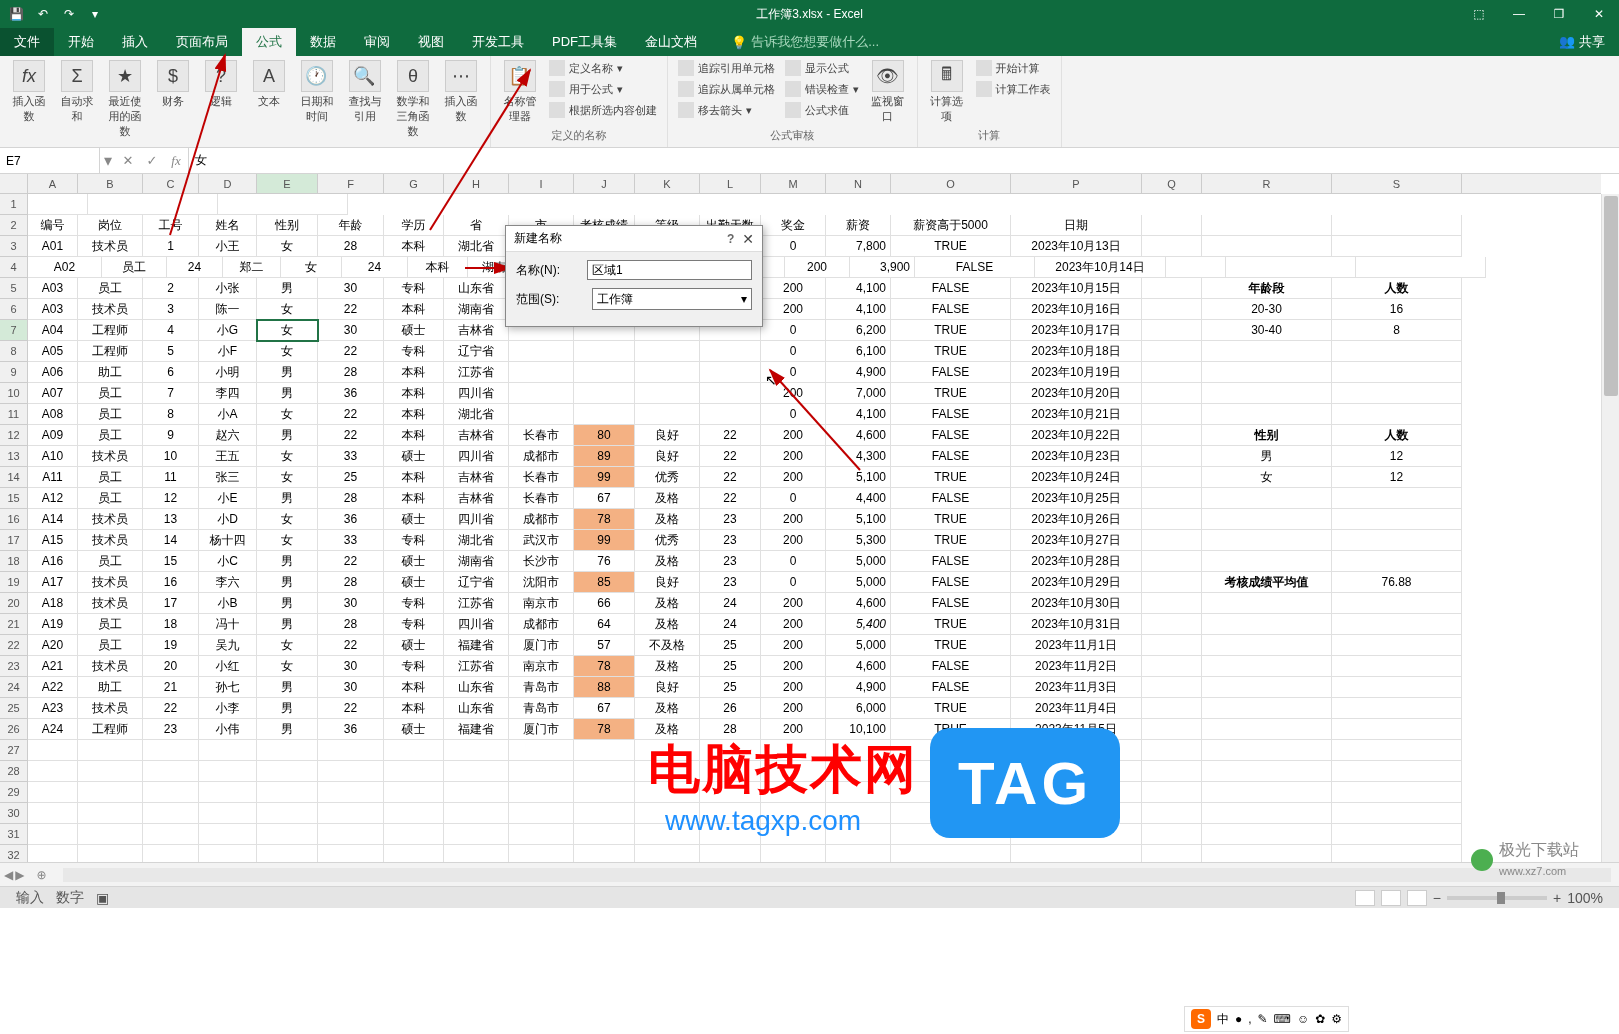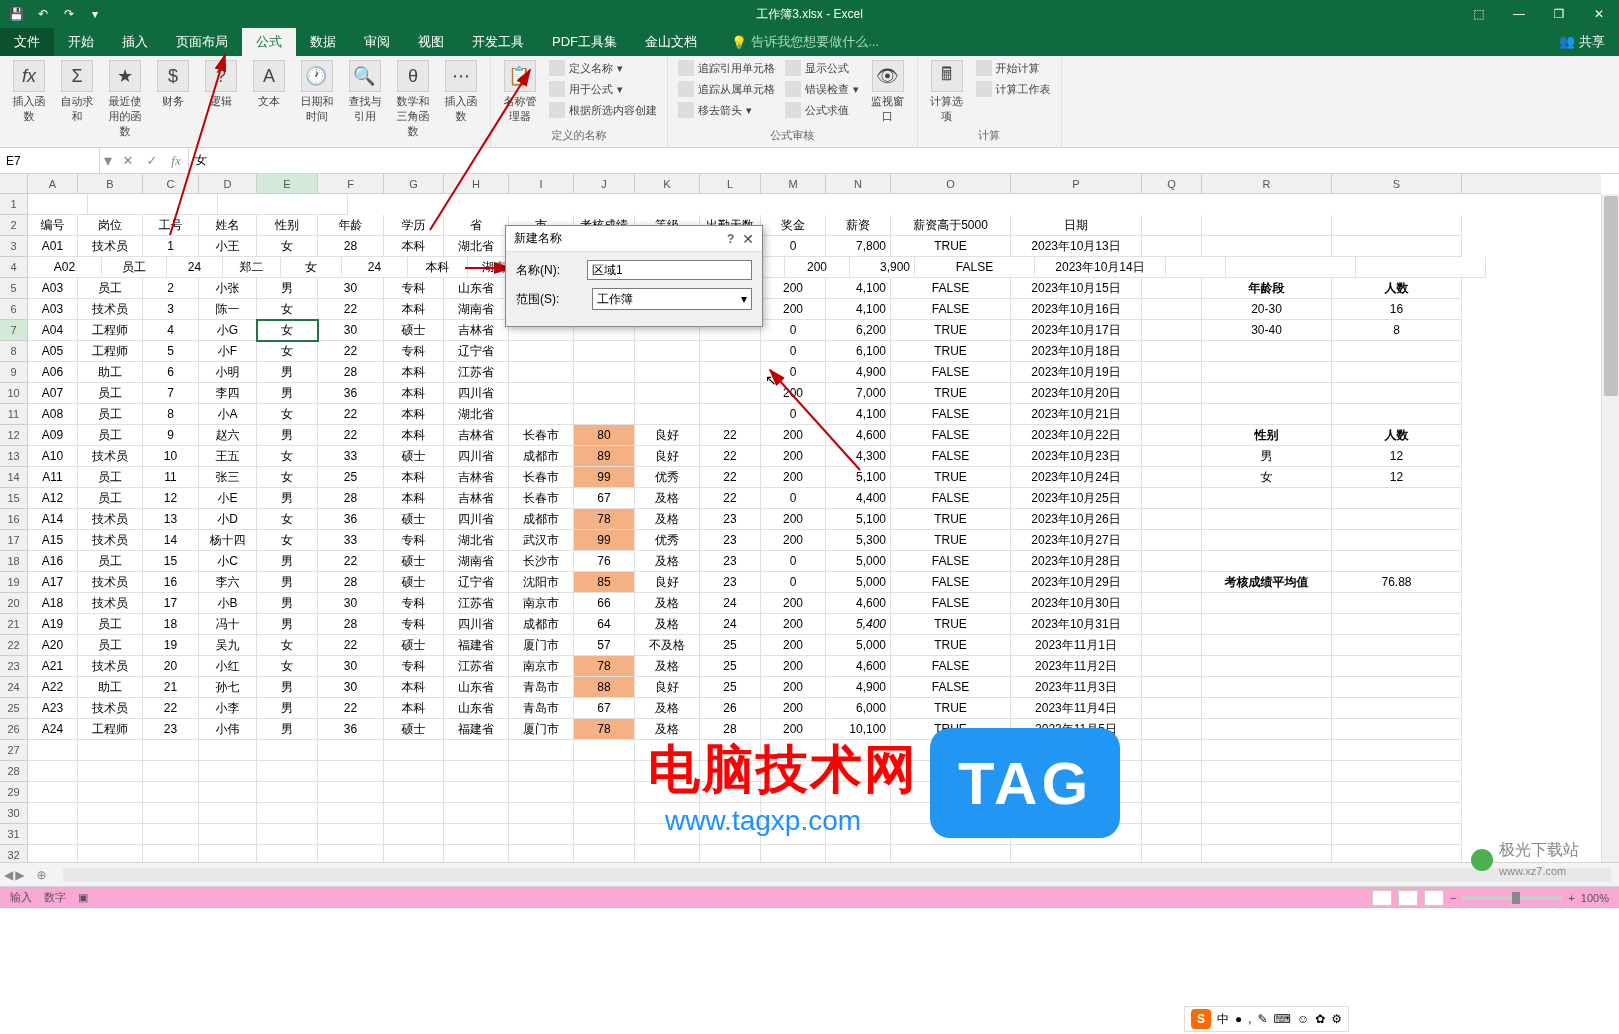--- a/index.html
+++ b/index.html
@@ -62,21 +62,21 @@
 .sheet-tabs-bar { height: 24px; background: #f3f3f3; border-top: 1px solid #d4d4d4; display: flex; align-items: center; font-size: 12px; }
 .tab-nav { display: flex; padding: 0 4px; gap: 2px; color: #888; }
 .sheet-tab { padding: 3px 10px; border: 1px solid #ccc; border-bottom: none; background: #e8e8e8; color: #444; }
 .sheet-tab.active { background: #fff; border-bottom: 1px solid #fff; }
 .sheet-tab.hl1 { background: #ffc000; }
 .sheet-tab.hl2 { background: #92d050; }
 .add-sheet { padding: 0 8px; color: #888; }
 .hscroll { flex: 1; margin: 0 8px; height: 14px; background: #e8e8e8; position: relative; }
 
 
-.status-bar { height: 22px; background: #f9a8d4; border-top: 1px solid #d4d4d4; display: flex; align-items: center; font-size: 11px; color: #555; padding: 0 10px; gap: 12px; }
+.status-bar { height: 22px; background: #e5e5e5; border-top: 1px solid #d4d4d4; display: flex; align-items: center; font-size: 14px; color: #555; padding: 0 16px; gap: 12px; }
 .status-right { margin-left: auto; display: flex; align-items: center; gap: 6px; }
 .view-btn { width: 20px; height: 16px; border: 1px solid #ccc; background: #fff; }
 .zoom-slider { width: 100px; height: 4px; background: #ccc; position: relative; }
 .zoom-slider::after { content: ''; position: absolute; left: 50%; top: -4px; width: 8px; height: 12px; background: #888; }
 
 
 .dialog { position: absolute; left: 505px; top: 225px; width: 258px; background: #f0f0f0; border: 1px solid #888; box-shadow: 2px 2px 8px rgba(0,0,0,0.3); font-size: 12px; z-index: 100; }
 .dialog-title { height: 26px; background: #fff; display: flex; align-items: center; padding: 0 8px; border-bottom: 1px solid #ddd; }
 .dialog-title-text { flex: 1; }
 .dialog-help { margin-right: 8px; color: #666; font-weight: bold; }

